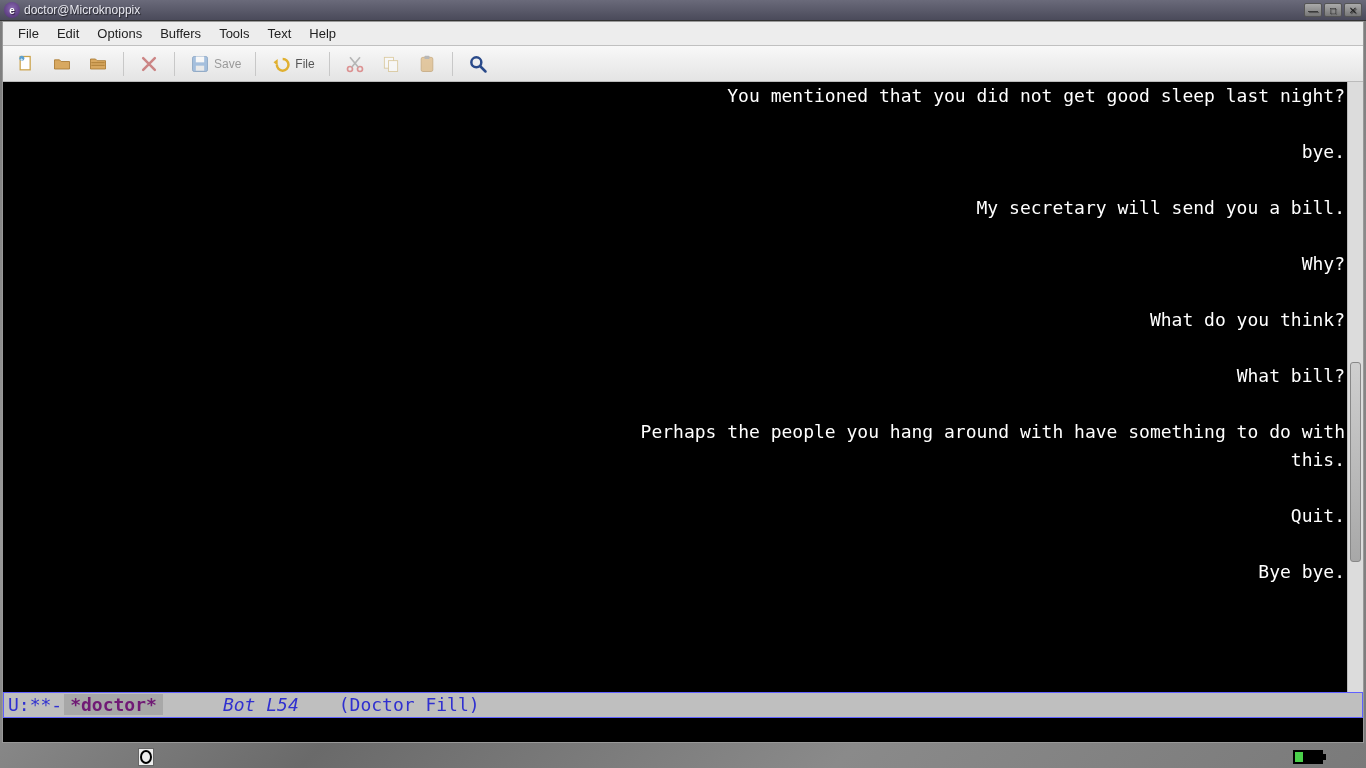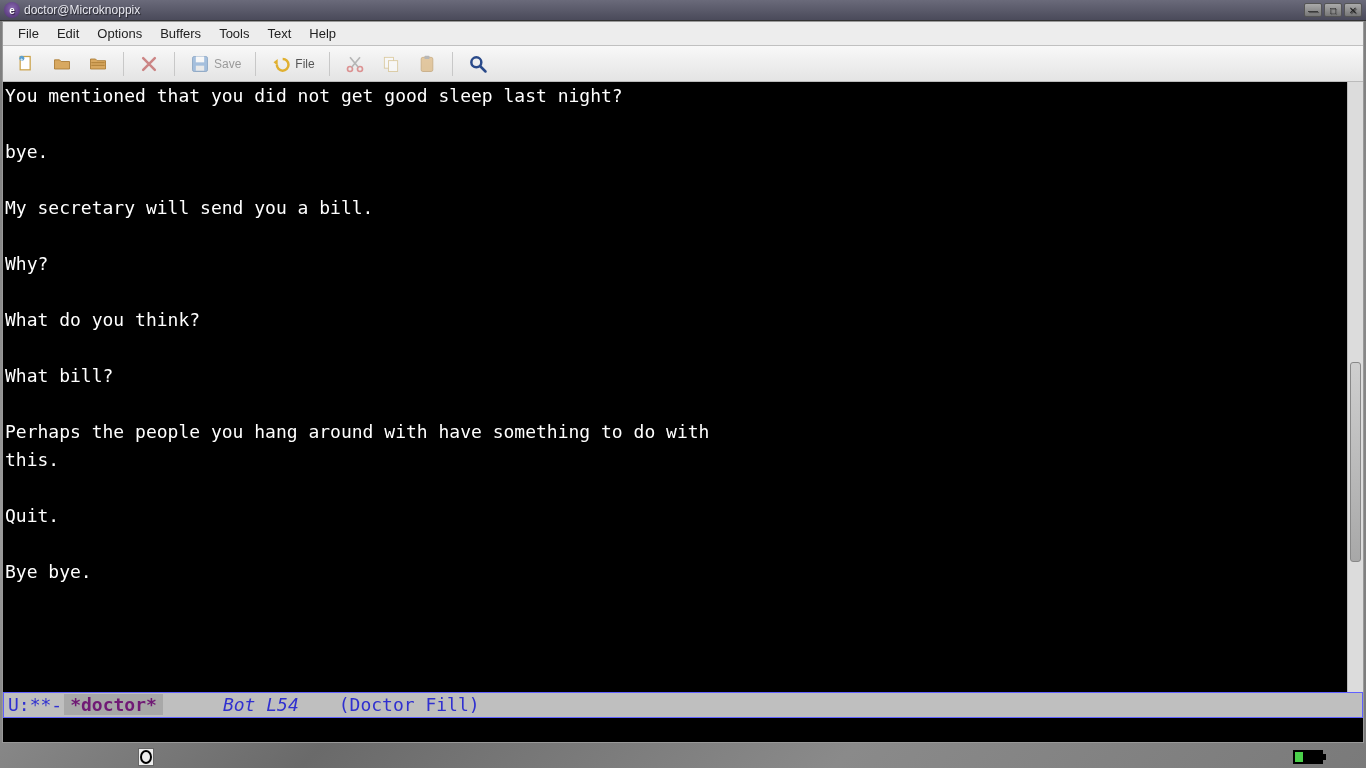--- a/index.html
+++ b/index.html
@@ -62,21 +62,21 @@
   }
   .tool-btn { display:flex; align-items:center; gap:3px;
     padding: 3px 6px; border-radius: 3px; cursor: default;
     font-size: 12px; color:#555; }
   .tool-btn.disabled { opacity: .55; }
   .tool-sep { width:1px; height:24px; background:#c8c8c8; margin: 0 6px; }
   .tool-icon { width:22px; height:22px; display:inline-flex;align-items:center;justify-content:center; }
   .tool-icon svg { width:20px; height:20px; }
 
   .editor-area {
-    flex: 1; display: flex; flex-direction: column; min-height:0;
+    flex: 1; display: flex; flex-direction: column; min-height:0;text-align:right;
   }
   .editor-viewport { flex:1; display:flex; min-height:0; }
   .editor-text {
     flex:1; background:#000; color:#fff;
     font-family: "DejaVu Sans Mono","Liberation Mono",monospace;
     font-size: 18px; line-height: 28px;
     padding: 0 2px; white-space: pre-wrap; overflow:hidden;
   }
   .scrollbar {
     width: 16px; background:#dcdcdc; border-left:1px solid #bbb;

